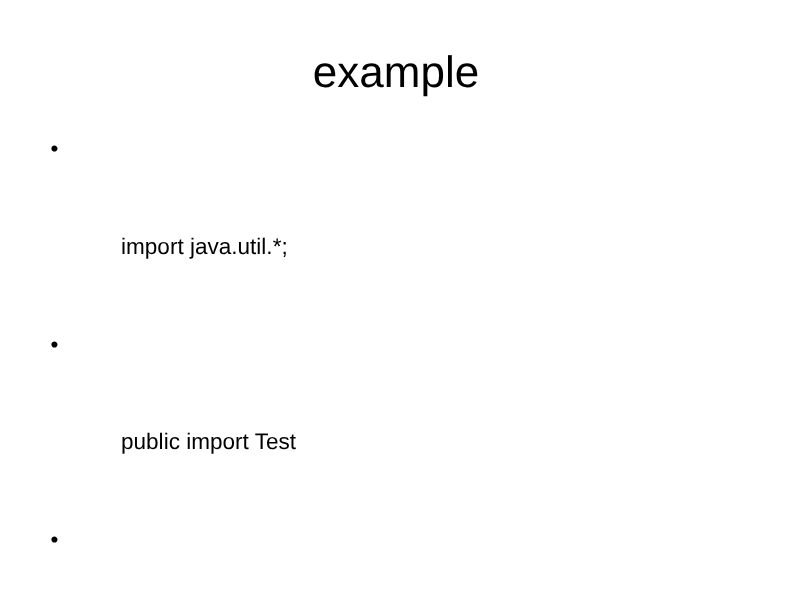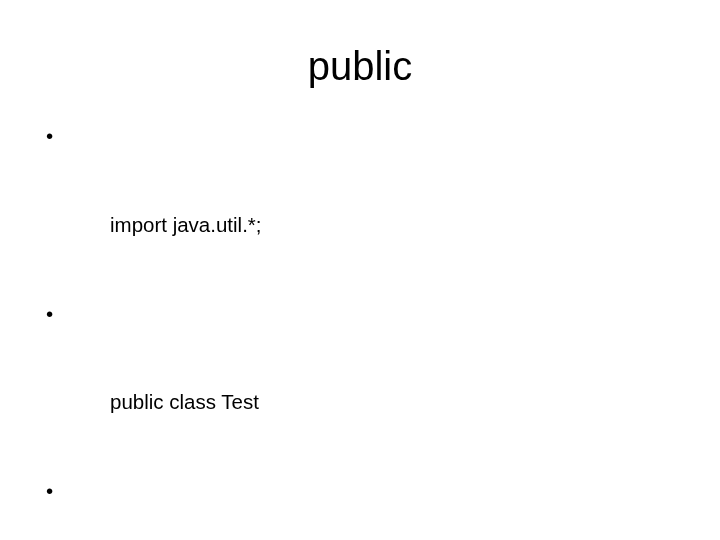--- a/index.html
+++ b/index.html
@@ -65,32 +65,32 @@
   .bullet-text {
     display: block;
     margin-left: 43px;
   }
 </style>
 </head>
 <body>
 
 <div class="slide">
 
-  <div class="slide-title">public</div>
+  <div class="slide-title">example</div>
 
   <ul class="body-list">
 
     <li class="bullet-item">
       <span class="bullet-marker">•</span>
       <span class="bullet-text">import java.util.*;</span>
     </li>
 
     <li class="bullet-item">
       <span class="bullet-marker">•</span>
-      <span class="bullet-text">public class Test</span>
+      <span class="bullet-text">public import Test</span>
     </li>
 
     <li class="bullet-item">
       <span class="bullet-marker">•</span>
       
     </li>
 
   </ul>
 
 </div>

